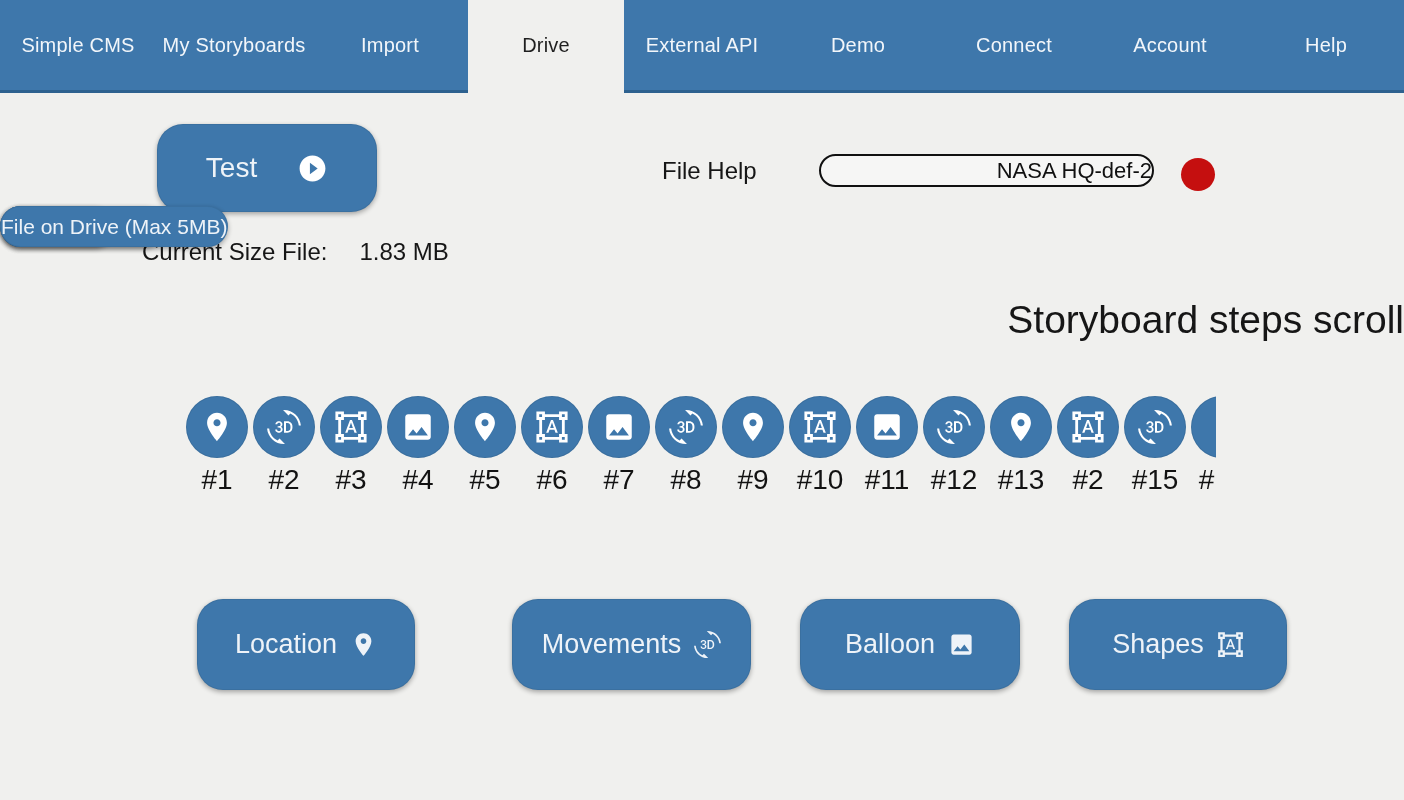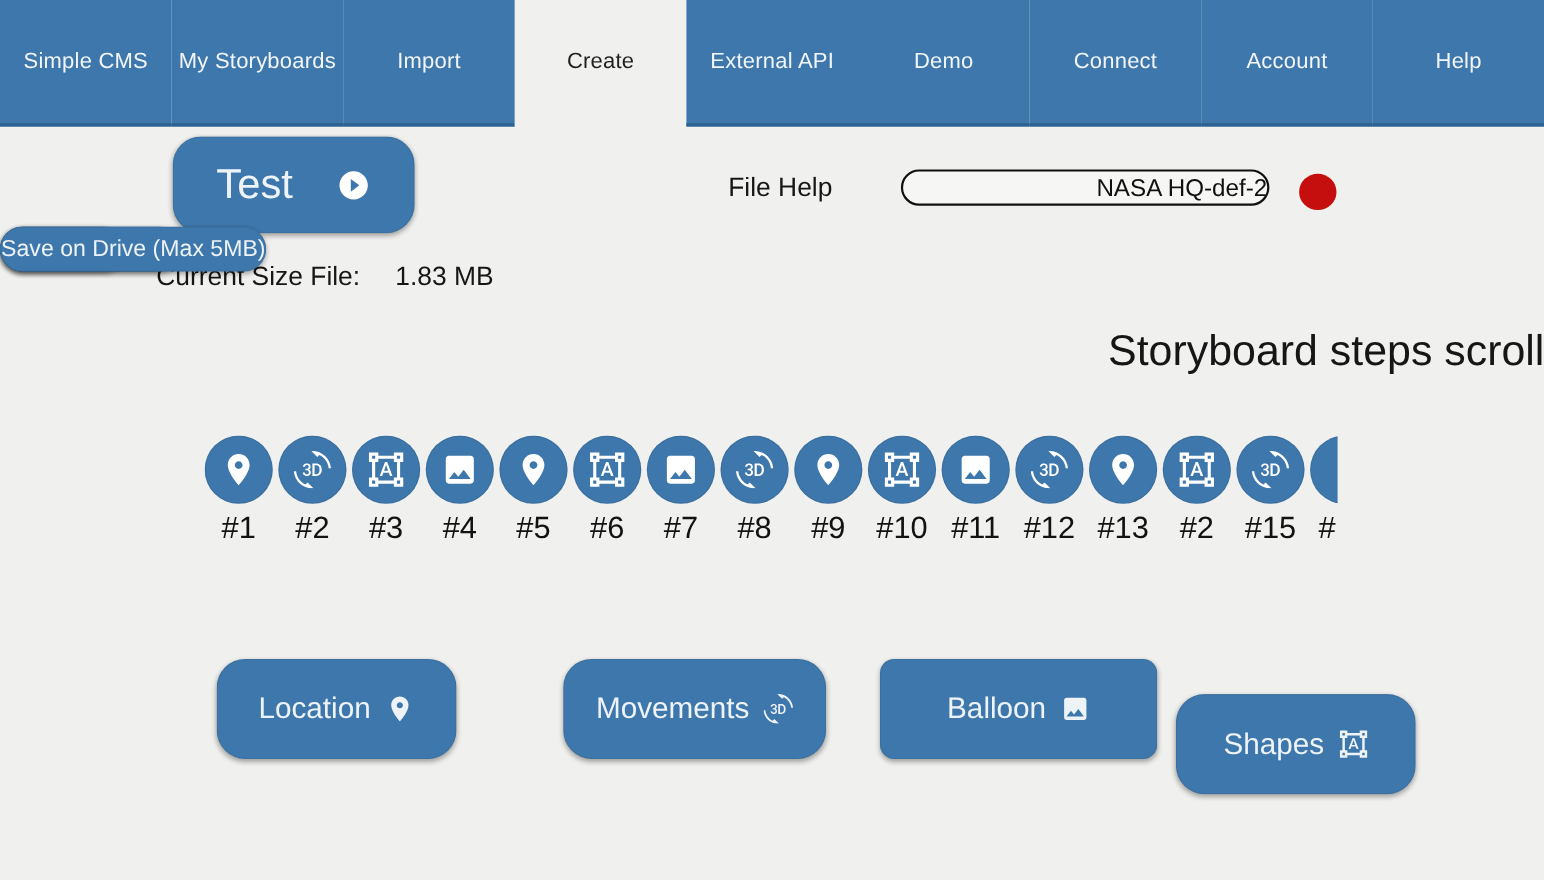--- a/index.html
+++ b/index.html
@@ -13,40 +13,40 @@
   body{font-family:"Liberation Sans","DejaVu Sans",sans-serif;background:var(--bg);}
   .page{position:relative;width:1404px;height:800px;background:var(--bg);}
 
   
   .navbar{
     position:absolute;left:0;top:0;width:1404px;height:93px;
     display:grid;grid-template-columns:repeat(9,1fr);
     background:var(--bg);
   }
   .nav-item{
-    height:115px;display:flex;align-items:center;justify-content:center;
+    height:93px;display:flex;align-items:center;justify-content:center;
     background:var(--blue);border-bottom:3px solid var(--blue-dark);
     color:#f2f6fa;font-size:20px;letter-spacing:.2px;cursor:pointer;
     white-space:nowrap;
   }
   .nav-item.active{
     background:var(--bg);border-bottom:3px solid var(--bg);
     color:#1f1f1f;
   }
 
   
   .blue-btn{
     position:absolute;display:flex;align-items:center;justify-content:center;
     background:var(--blue);color:#eef3f8;cursor:pointer;
     box-shadow:0 2px 5px rgba(0,0,0,.33);
     border:1px solid rgba(0,0,0,.06);
   }
 
   
-  .test-btn{left:157px;top:124px;width:220px;height:88px;border-radius:26px;font-size:38px;gap:40px;}
+  .test-btn{left:157px;top:124px;width:220px;height:88px;border-radius:26px;font-size:28px;gap:40px;}
   .test-btn svg{width:31px;height:31px;fill:#fff;}
 
   
   .size-line{position:absolute;left:142px;top:238px;font-size:24px;color:#161616;display:flex;gap:32px;}
 
   
   .filename-label{position:absolute;left:662px;top:157px;font-size:24px;color:#161616;}
   .filename-input{
     position:absolute;left:819px;top:154px;width:335px;height:33px;
     border:2px solid #101010;border-radius:17px;background:#f6f6f5;
@@ -77,22 +77,22 @@
     box-shadow:inset 0 0 0 1px rgba(0,0,0,.08);
   }
   .step-circle svg{width:34px;height:34px;fill:#fff;}
   .step-label{margin-top:6px;font-size:28px;color:#121212;white-space:nowrap;}
 
   
   .content-btn{top:599px;height:91px;border-radius:26px;font-size:27px;gap:13px;}
   .content-btn svg{width:27px;height:27px;fill:#eef3f8;}
   .content-btn:nth-of-type(1){left:197px;width:218px;}
   .content-btn:nth-of-type(2){left:512px;width:239px;}
-  .content-btn:nth-of-type(3){left:800px;width:252px;border-radius:13px;}
-  .content-btn:nth-of-type(4){left:1069px;width:218px;margin-top:32px;}
+  .content-btn:nth-of-type(3){left:800px;width:220px;}
+  .content-btn:nth-of-type(4){left:1069px;width:218px;}
 
   .svg-defs{position:absolute;width:0;height:0;overflow:hidden;}
 </style>
 </head>
 <body>
 
 <svg class="svg-defs" xmlns="http://www.w3.org/2000/svg">
   <defs>
     <symbol id="i-place" viewBox="0 0 24 24">
       <path d="M12 2C8.13 2 5 5.13 5 9c0 5.25 7 13 7 13s7-7.75 7-13c0-3.87-3.13-7-7-7zm0 9.5c-1.38 0-2.5-1.12-2.5-2.5s1.12-2.5 2.5-2.5 2.5 1.12 2.5 2.5-1.12 2.5-2.5 2.5z"></path>
@@ -111,21 +111,21 @@
     </symbol>
   </defs>
 </svg>
 
 <div class="page">
 
   <nav class="navbar" id="navbar">
       <div class="nav-item">Simple CMS</div>
       <div class="nav-item">My Storyboards</div>
       <div class="nav-item">Import</div>
-      <div class="nav-item active">Create</div>
+      <div class="nav-item active">Drive</div>
       <div class="nav-item">External API</div>
       <div class="nav-item">Demo</div>
       <div class="nav-item">Connect</div>
       <div class="nav-item">Account</div>
       <div class="nav-item">Help</div>
     </nav>
 
   <div class="blue-btn test-btn">
     <span>Test</span>
     <svg>
@@ -142,21 +142,21 @@
   <input class="filename-input" type="text" value="NASA HQ-def-2" style="">
   <div class="record-dot"></div>
 
   <div class="blue-btn action-btn">
     <span>Clean Storyboard</span>
   </div>
   <div class="blue-btn action-btn">
     <span>Save locally</span>
   </div>
   <div class="blue-btn action-btn">
-    <span>Save on Drive (Max 5MB)</span>
+    <span>File on Drive (Max 5MB)</span>
   </div>
 
   <h1 class="h-title steps-title" style="font-weight:400">Storyboard steps scroll</h1>
   <div class="steps-scroll" id="steps">
       <div class="step">
         <div class="step-circle">
           <svg>
             <use href="#i-place"></use>
           </svg>
         </div>

